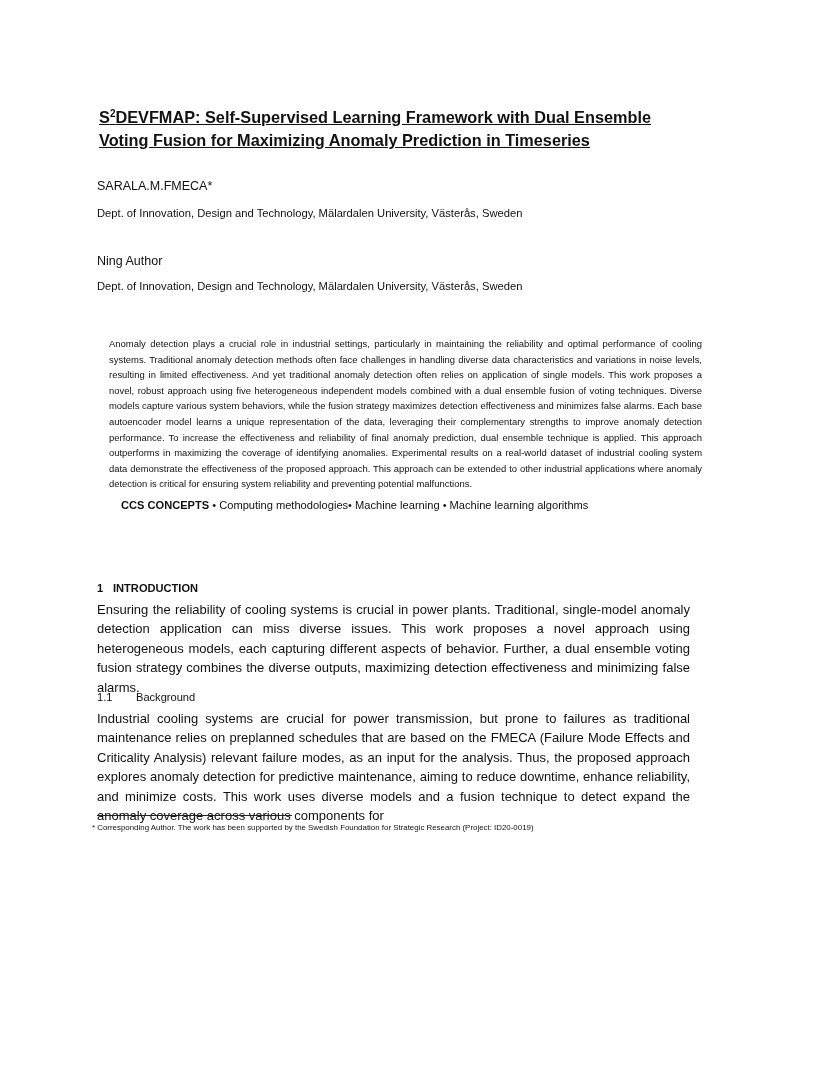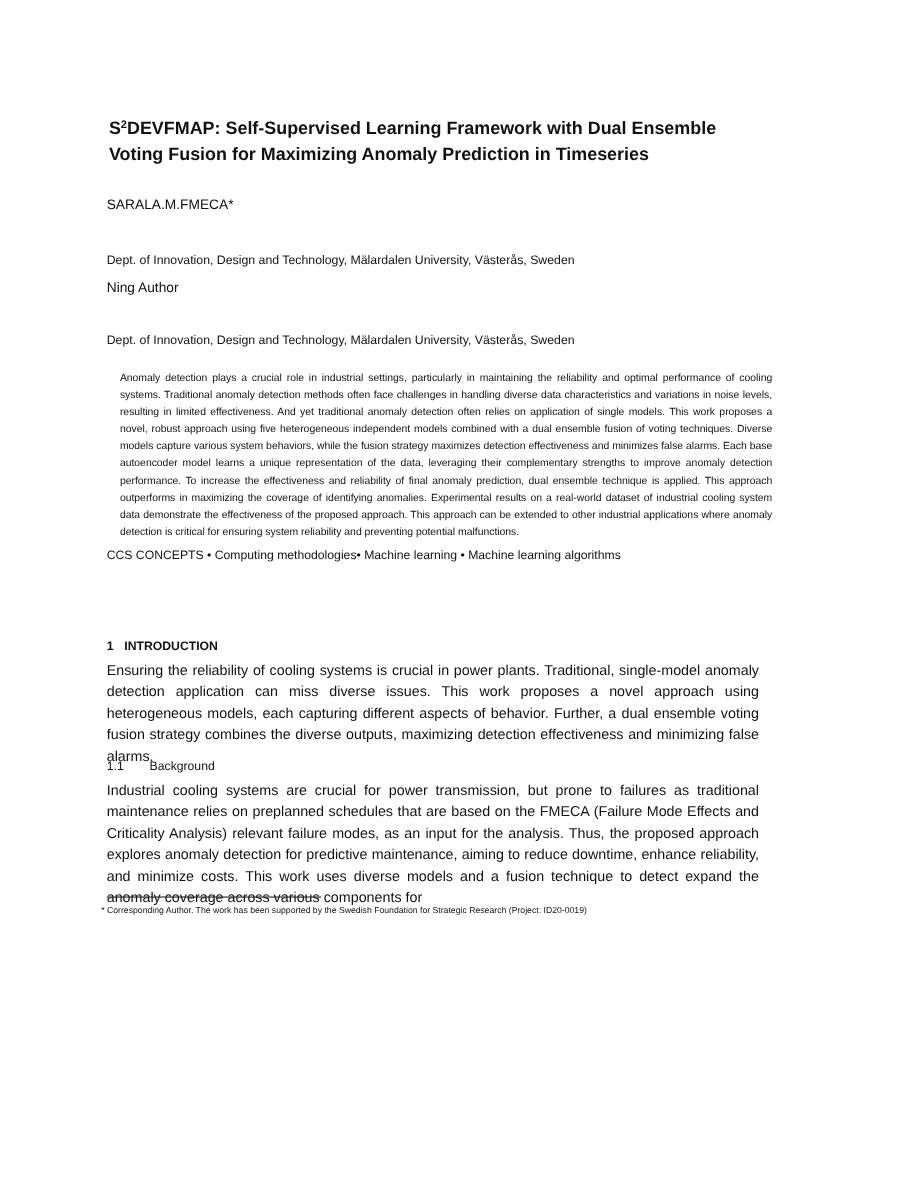--- a/index.html
+++ b/index.html
@@ -1,25 +1,25 @@
 <!DOCTYPE html>
 <html><head>
 <meta charset="utf-8">
 <style>
   html, body { margin: 0; padding: 0; background: #ffffff; }
   body { width: 828px; height: 1072px; position: relative; overflow: hidden; font-family: "Liberation Sans", sans-serif; color: #111; }
   .page { position: absolute; left: 0; top: 0; width: 828px; height: 1072px; }
-  .title { position: absolute; left: 99px; top: 106px; width: 600px; font-size: 16.3px; font-weight: bold; line-height: 23px; color: #111; }
+  .title { position: absolute; left: 99px; top: 106px; width: 600px; font-size: 16.3px; font-weight: bold; line-height: 23px; color: #111; text-decoration: underline; }
   .title sup { font-size: 10px; vertical-align: 6px; line-height: 0; }
   .author { position: absolute; left: 97px; font-size: 12.5px; color: #111; }
-  .affil { position: absolute; left: 97px; font-size: 11.2px; color: #111; margin-top: 24px; }
+  .affil { position: absolute; left: 97px; font-size: 11.2px; color: #111; }
   .abstract { position: absolute; left: 97px; top: 324px; width: 593px; font-size: 9.45px; line-height: 15.6px; text-align: justify; color: #111; margin: 12px; }
   .ccs { position: absolute; left: 97px; top: 499px; width: 600px; font-size: 11.1px; color: #111; margin: 0; }
   .kw { position: absolute; left: 97px; top: 525px; width: 593px; font-size: 11.1px; line-height: 19px; text-align: justify; color: #111; margin: 0; }
-  .b { font-weight: normal; }
+  .b { font-weight: bold; margin-left: 24px; }
   .h1 { position: absolute; left: 97px; top: 582px; font-size: 11.1px; font-weight: bold; color: #111; }
   .h1 .num { display: inline-block; width: 16px; }
   .para { position: absolute; left: 97px; width: 593px; font-size: 13px; line-height: 19.4px; text-align: justify; color: #111; margin: 0; }
   .h2 { position: absolute; left: 97px; top: 691px; font-size: 11.1px; font-weight: normal; color: #111; }
   .h2 .num { display: inline-block; width: 39px; }
   .fnrule { position: absolute; left: 97px; top: 815px; width: 195px; height: 0; border-top: 1px solid #222; }
   .footnote { position: absolute; left: 92px; top: 823px; font-size: 7.9px; color: #111; }
 </style>
 </head>
 <body>

